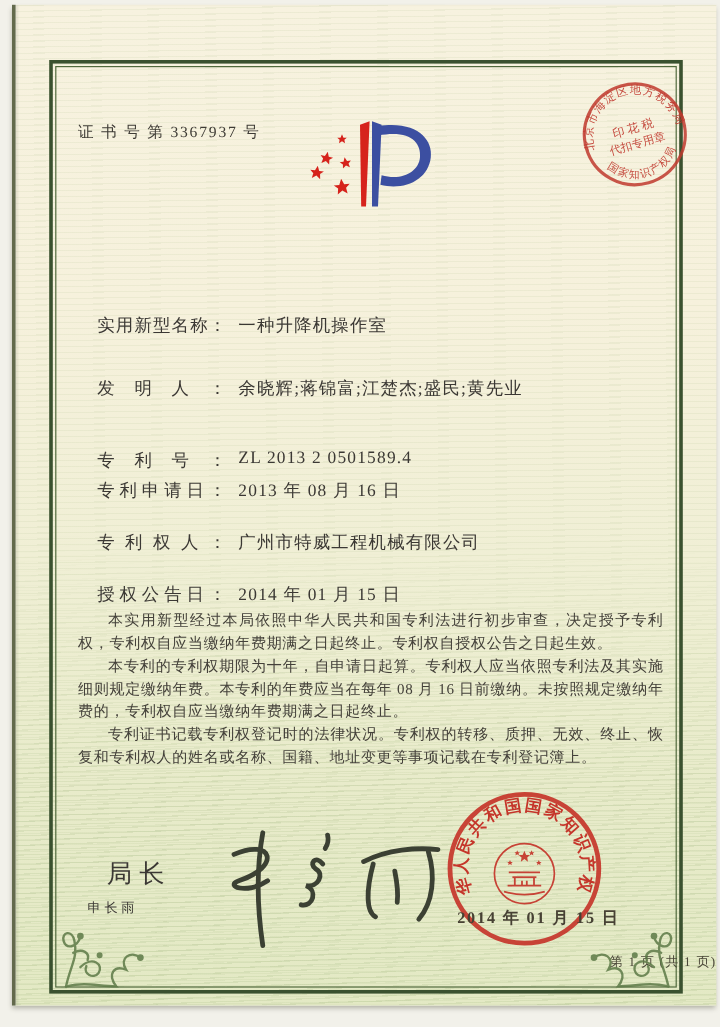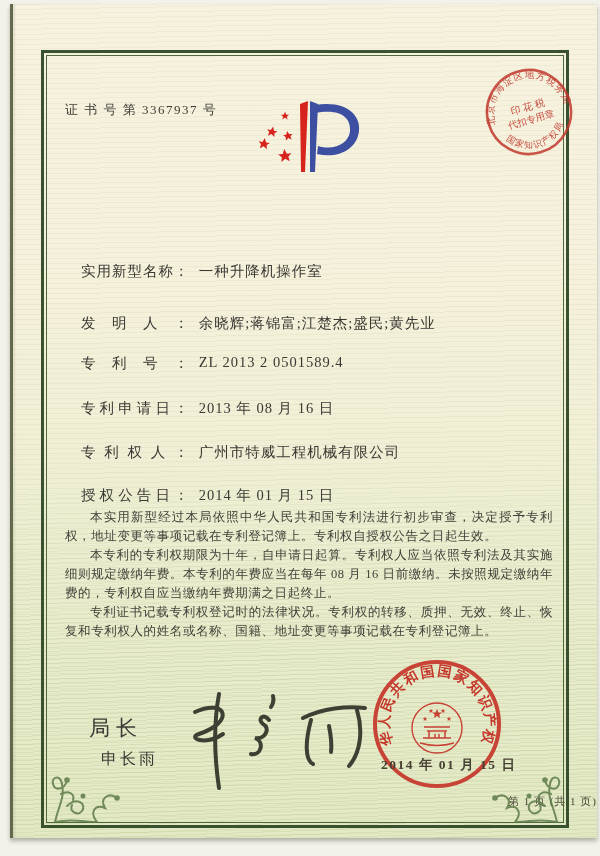--- a/index.html
+++ b/index.html
@@ -41,29 +41,29 @@
     text-align:center;font-size:31px;font-weight:bold;
     letter-spacing:6px;color:#262420;margin:0;
   }
   .fields{position:absolute;left:52px;top:258px;right:52px;}
   .field-row{position:absolute;left:0;right:0;font-size:14.5px;color:#3b3834;white-space:nowrap;}
   .field-row .lab{
     display:inline-block;width:108px;vertical-align:top;
     text-align:justify;text-align-last:justify;letter-spacing:.5px;margin-left:16px;
   }
   .field-row .val{margin-left:6px;letter-spacing:1px;}
-  .r0{top:0px}.r1{top:52px}.r2{top:92px}.r3{top:137px}.r4{top:181px}.r5{top:224px}
+  .r0{top:0px}.r1{top:52px}.r2{top:112px}.r3{top:137px}.r4{top:181px}.r5{top:224px}
   .paras{
     position:absolute;left:52px;top:504px;width:488px;
     font-size:12.5px;line-height:19px;letter-spacing:.6px;
     color:#44413a;text-align:justify;
   }
   .paras p{margin:0;text-indent:2em;}
   .sig-title{position:absolute;left:76px;top:710px;font-size:21px;letter-spacing:6px;color:#3b3834;}
-  .sig-name{position:absolute;left:88px;top:745px;font-size:16px;letter-spacing:3px;color:#3b3834;}
+  .sig-name{position:absolute;left:60px;top:745px;font-size:11px;letter-spacing:3px;color:#3b3834;}
   .sig-script{position:absolute;left:148px;top:672px;z-index:3;}
   .seal{position:absolute;left:356px;top:652px;z-index:2;}
   .seal-date{
     position:absolute;left:368px;top:752px;z-index:4;
     font-size:13.5px;letter-spacing:1.5px;color:#474134;font-weight:bold;
   }
   .tax-stamp{position:absolute;left:468px;top:60px;transform:rotate(-16deg);}
   .footer{
     position:absolute;left:0;top:790px;width:100%;text-align:right;
     font-size:11px;letter-spacing:1px;color:#4a4738;
@@ -118,21 +118,21 @@
       <span class="lab">专利权人：</span>
       <span class="val">广州市特威工程机械有限公司</span>
     </div>
     <div class="field-row r5">
       <span class="lab">授权公告日：</span>
       <span class="val">2014 年 01 月 15 日</span>
     </div>
   </div>
 
   <div class="paras">
-    <p>本实用新型经过本局依照中华人民共和国专利法进行初步审查，决定授予专利权，地址变更等事项记载在专利登记簿上。专利权自授权公告之日起生效。</p>
+    <p>本实用新型经过本局依照中华人民共和国专利法进行初步审查，决定授予专利权，专利权自应当缴纳年费期满之日起终止。专利权自授权公告之日起生效。</p>
     <p>本专利的专利权期限为十年，自申请日起算。专利权人应当依照专利法及其实施细则规定缴纳年费。本专利的年费应当在每年 08 月 16 日前缴纳。未按照规定缴纳年费的，专利权自应当缴纳年费期满之日起终止。</p>
     <p>专利证书记载专利权登记时的法律状况。专利权的转移、质押、无效、终止、恢复和专利权人的姓名或名称、国籍、地址变更等事项记载在专利登记簿上。</p>
   </div>
 
   <div class="sig-title">局长</div>
   <div class="sig-name">申长雨</div>
 
   <svg class="sig-script" width="220" height="122" viewBox="0 0 220 122">
     <g fill="none" stroke="#2e3328" stroke-width="4" stroke-linecap="round" opacity="0.92">
       <path d="M58,18 C54,40 52,72 58,112"></path>

